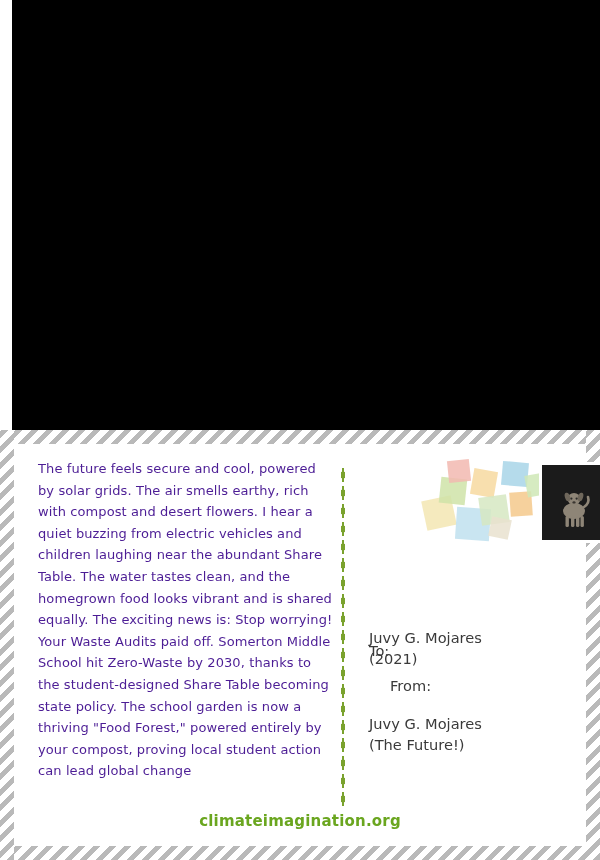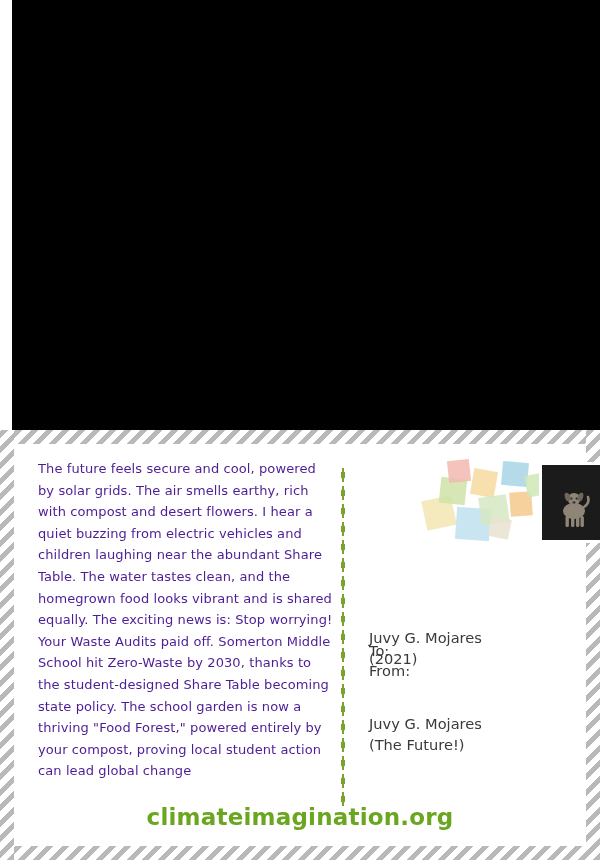--- a/index.html
+++ b/index.html
@@ -99,21 +99,21 @@
   .addr {
     position: absolute;
     left: 355px;
     font-size: 14.6px;
     line-height: 21px;
     color: #3a3a3a;
     white-space: pre-wrap;
   }
   .addr-to-label   { top: 148px; margin-top: 48px; }
   .addr-to-value   { top: 183px; }
-  .addr-from-label { top: 216px; }
+  .addr-from-label { top: 231px; margin-left: 21px; }
   .addr-from-value { top: 269px; }
 
   
   .stamp-collage {
     position: absolute;
     left: 400px;
     top: 8px;
     width: 180px;
     height: 120px;
   }
@@ -141,21 +141,21 @@
   
   .site-url {
     position: absolute;
     left: 0;
     right: 0;
     bottom: 16px;
     text-align: center;
     color: #6aa61f;
     font-family: "DejaVu Sans", sans-serif;
     font-weight: bold;
-    font-size: 23px;
+    font-size: 15px;
     letter-spacing: 0.2px;
   }
 </style>
 </head>
 <body>
 
 <div class="top-block">
   <div class="top-left-strip"></div>
 </div>
 

